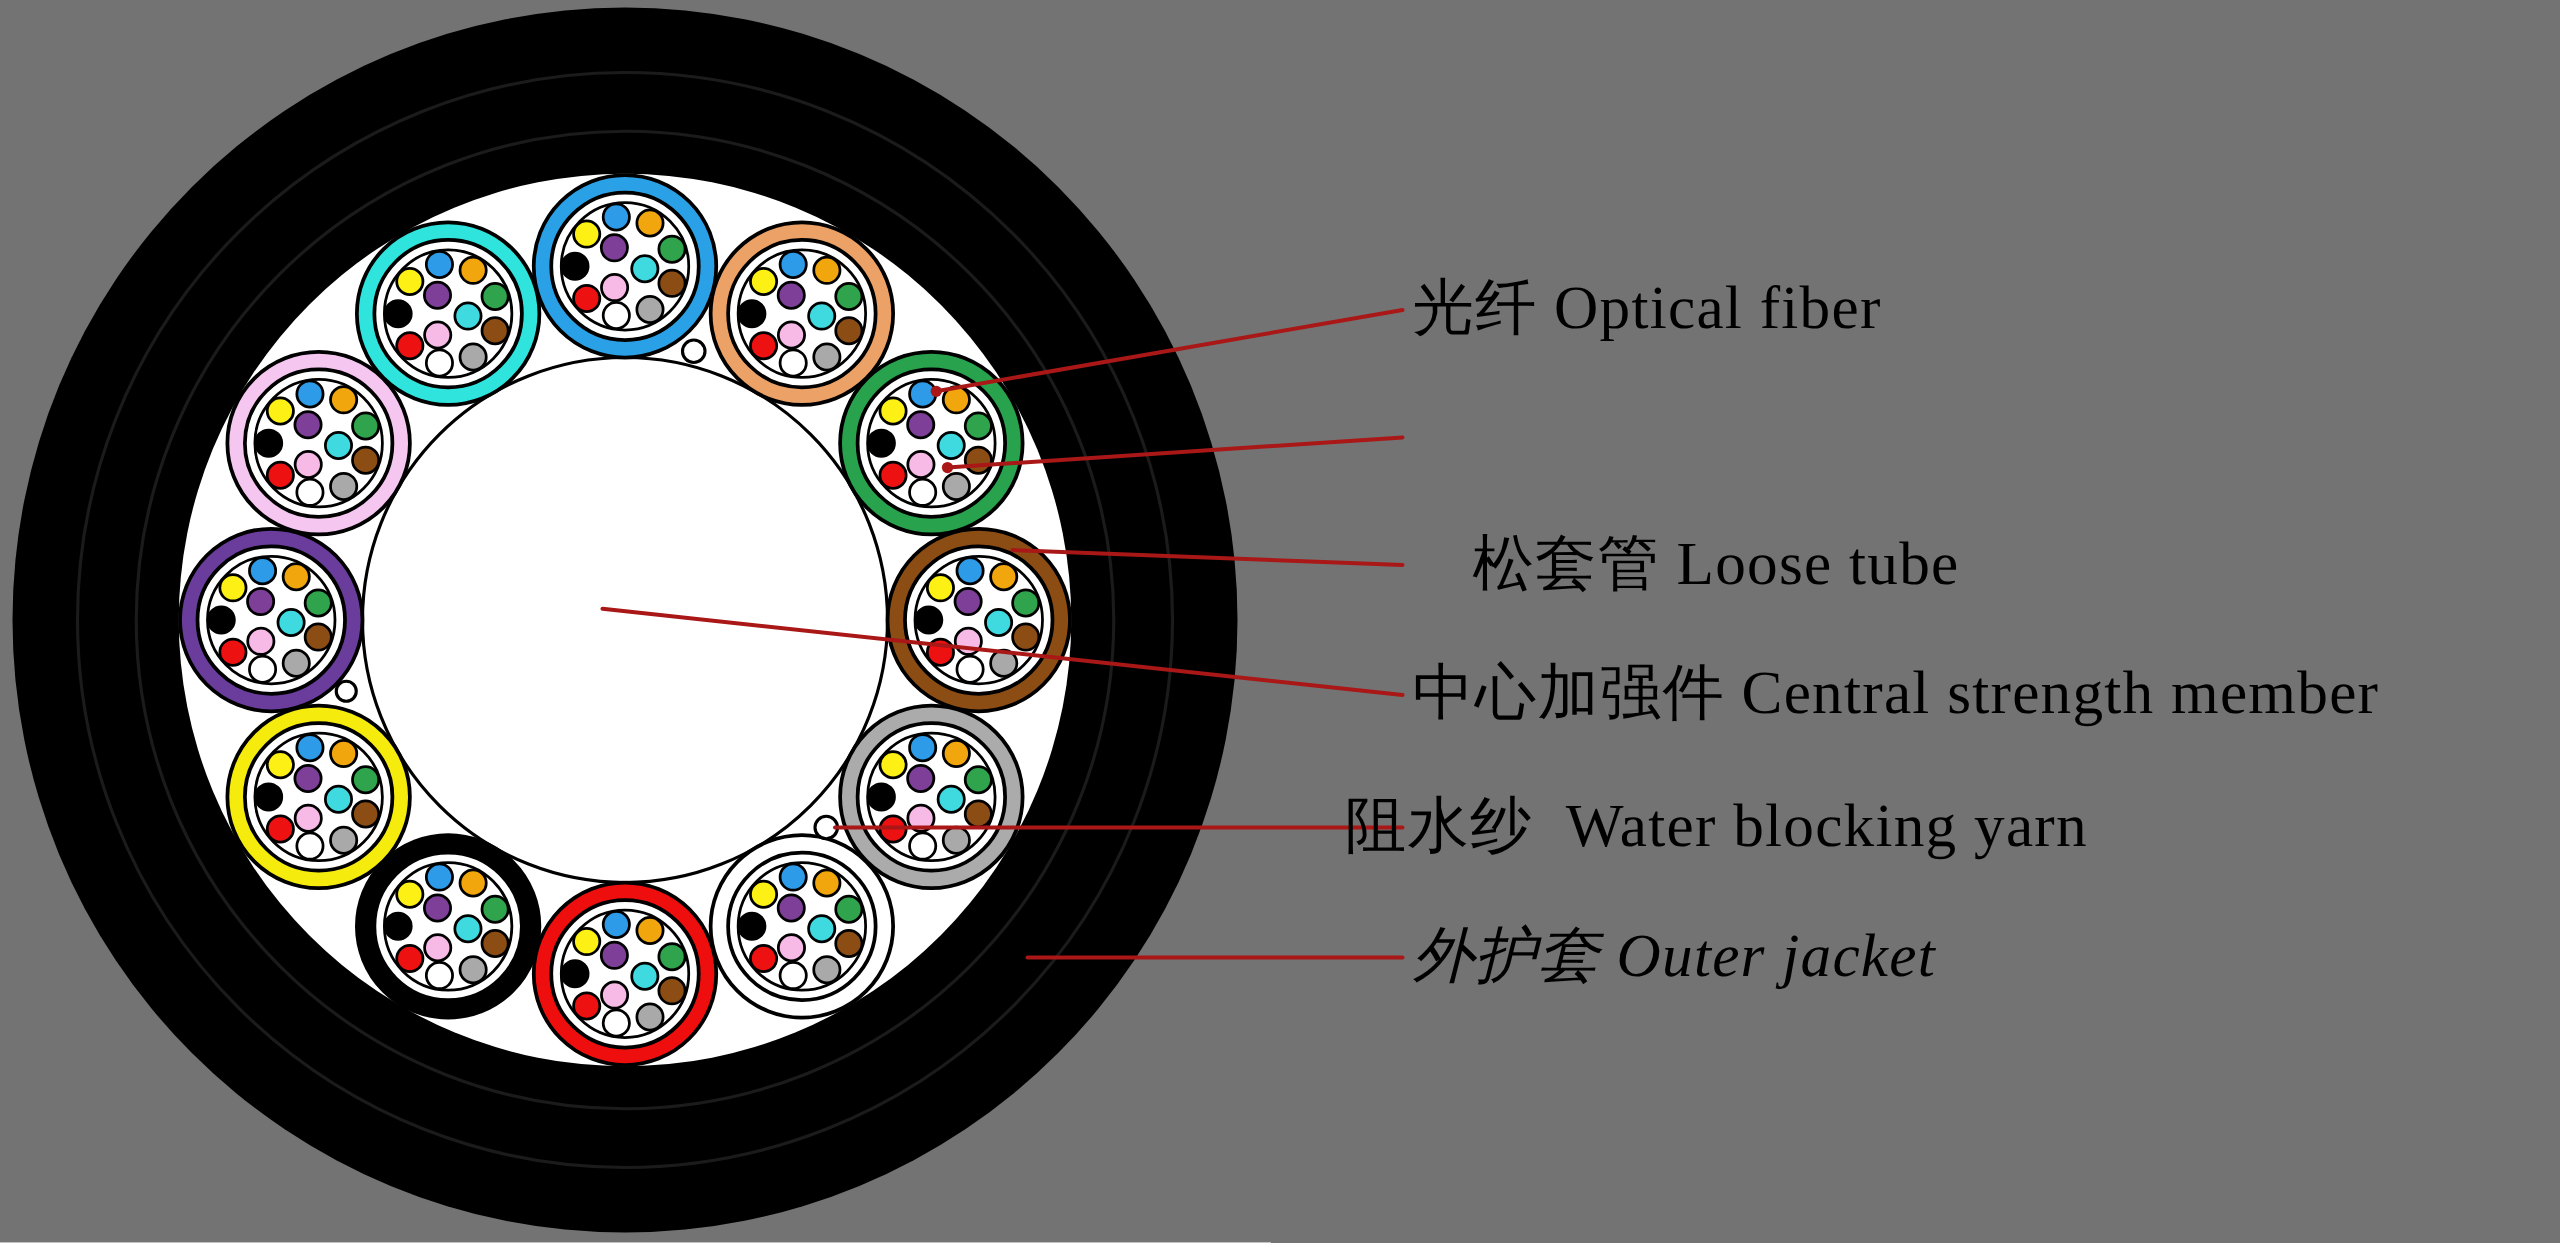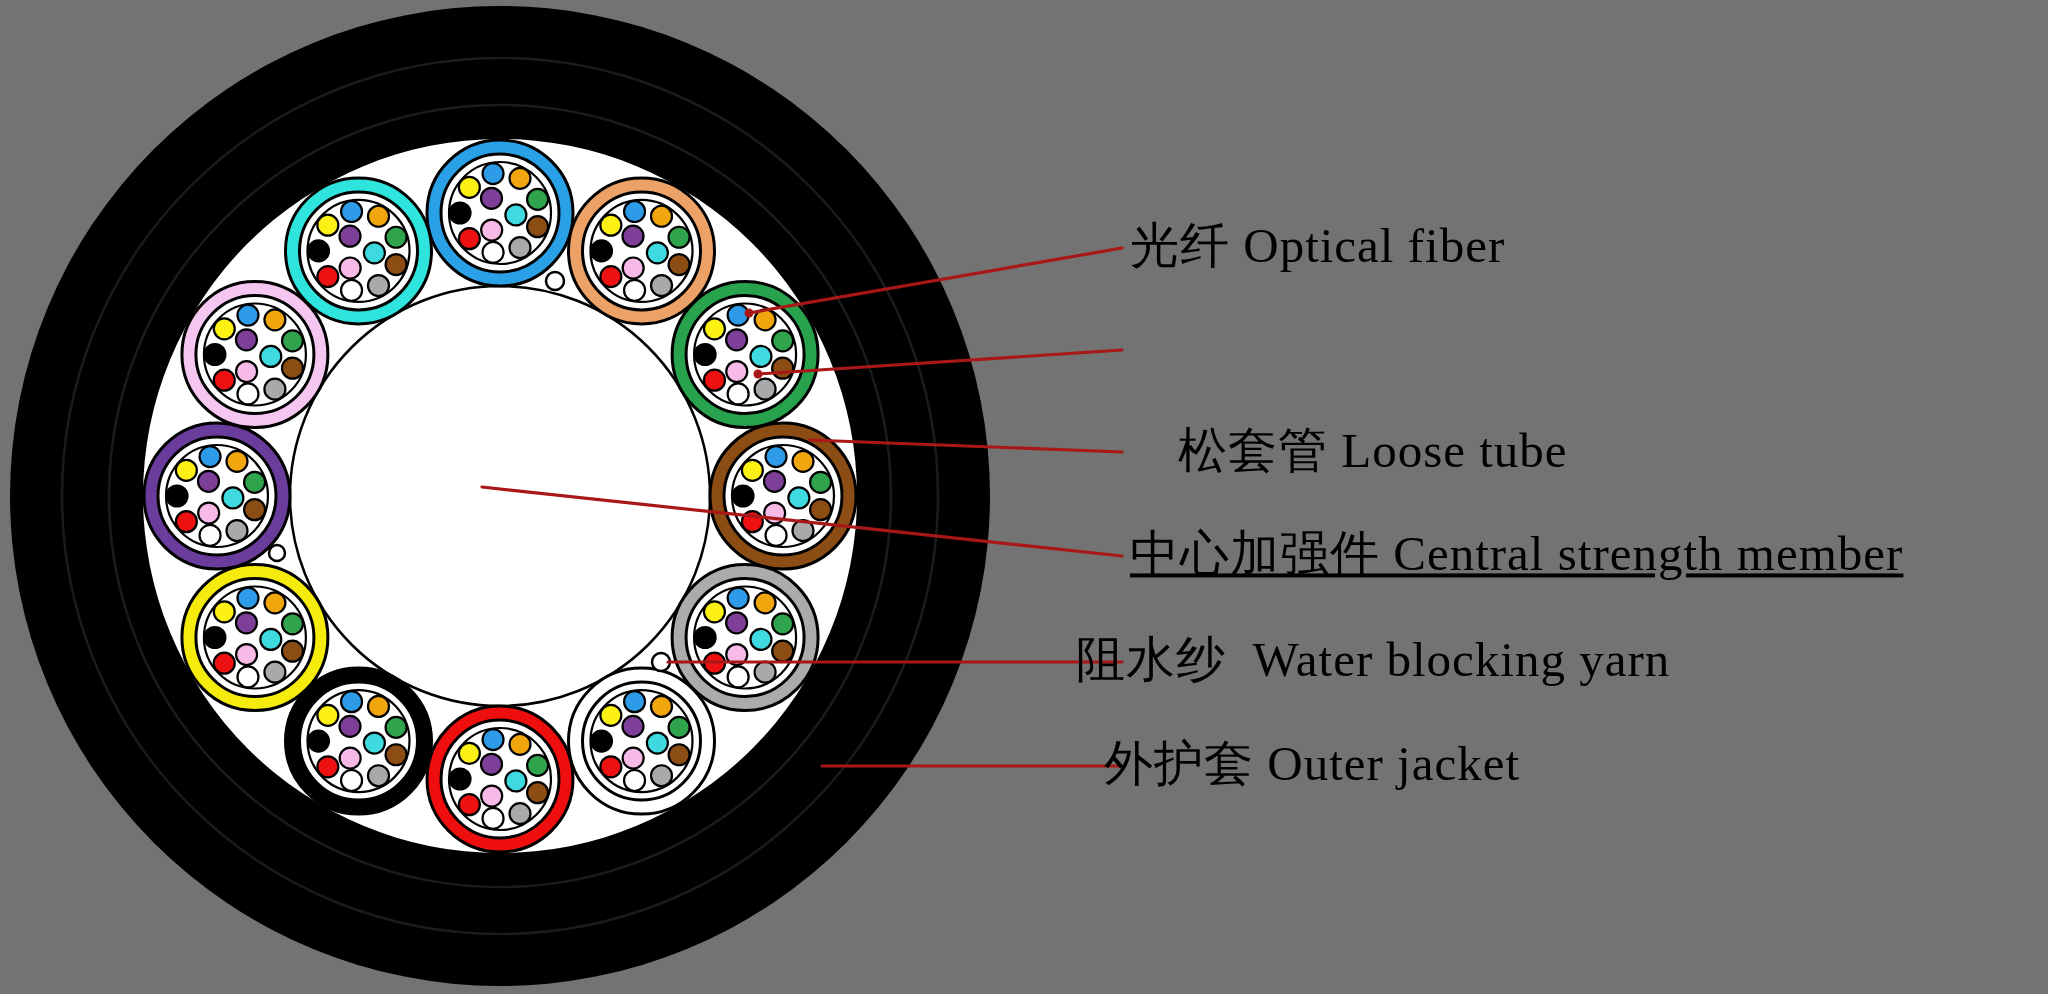--- a/index.html
+++ b/index.html
@@ -221,16 +221,16 @@
       <line x1="758" y1="374" x2="1122" y2="350" stroke="#A91717" stroke-width="3.2" stroke-linecap="round"></line>
       <circle cx="758" cy="374" r="4.5" fill="#A91717"></circle>
       <line x1="810" y1="440" x2="1122" y2="452" stroke="#A91717" stroke-width="3.2" stroke-linecap="round"></line>
       <line x1="482" y1="487" x2="1122" y2="556" stroke="#A91717" stroke-width="3.2" stroke-linecap="round"></line>
       <line x1="668" y1="662" x2="1122" y2="662" stroke="#A91717" stroke-width="3.2" stroke-linecap="round"></line>
       <line x1="822" y1="766" x2="1122" y2="766" stroke="#A91717" stroke-width="3.2" stroke-linecap="round"></line>
     </svg>
 
   <div class="cable-label" style="left: 1130px; top: 248px;">光纤 Optical fiber</div>
   <div class="cable-label" style="left: 1130px; top: 453px; margin-left: 48px;">松套管 Loose tube</div>
-  <div class="cable-label" style="left: 1130px; top: 556px; text-decoration: underline;">中心加强件 Central strength member</div>
+  <div class="cable-label" style="left: 1130px; top: 556px;">中心加强件 Central strength member</div>
   <div class="cable-label" style="left: 1076px; top: 662px;">阻水纱  Water blocking yarn</div>
-  <div class="cable-label" style="left: 1104px; top: 766px;">外护套 Outer jacket</div>
+  <div class="cable-label" style="left: 1130px; top: 766px; font-style: italic;">外护套 Outer jacket</div>
 </div>
 
 </body></html>

